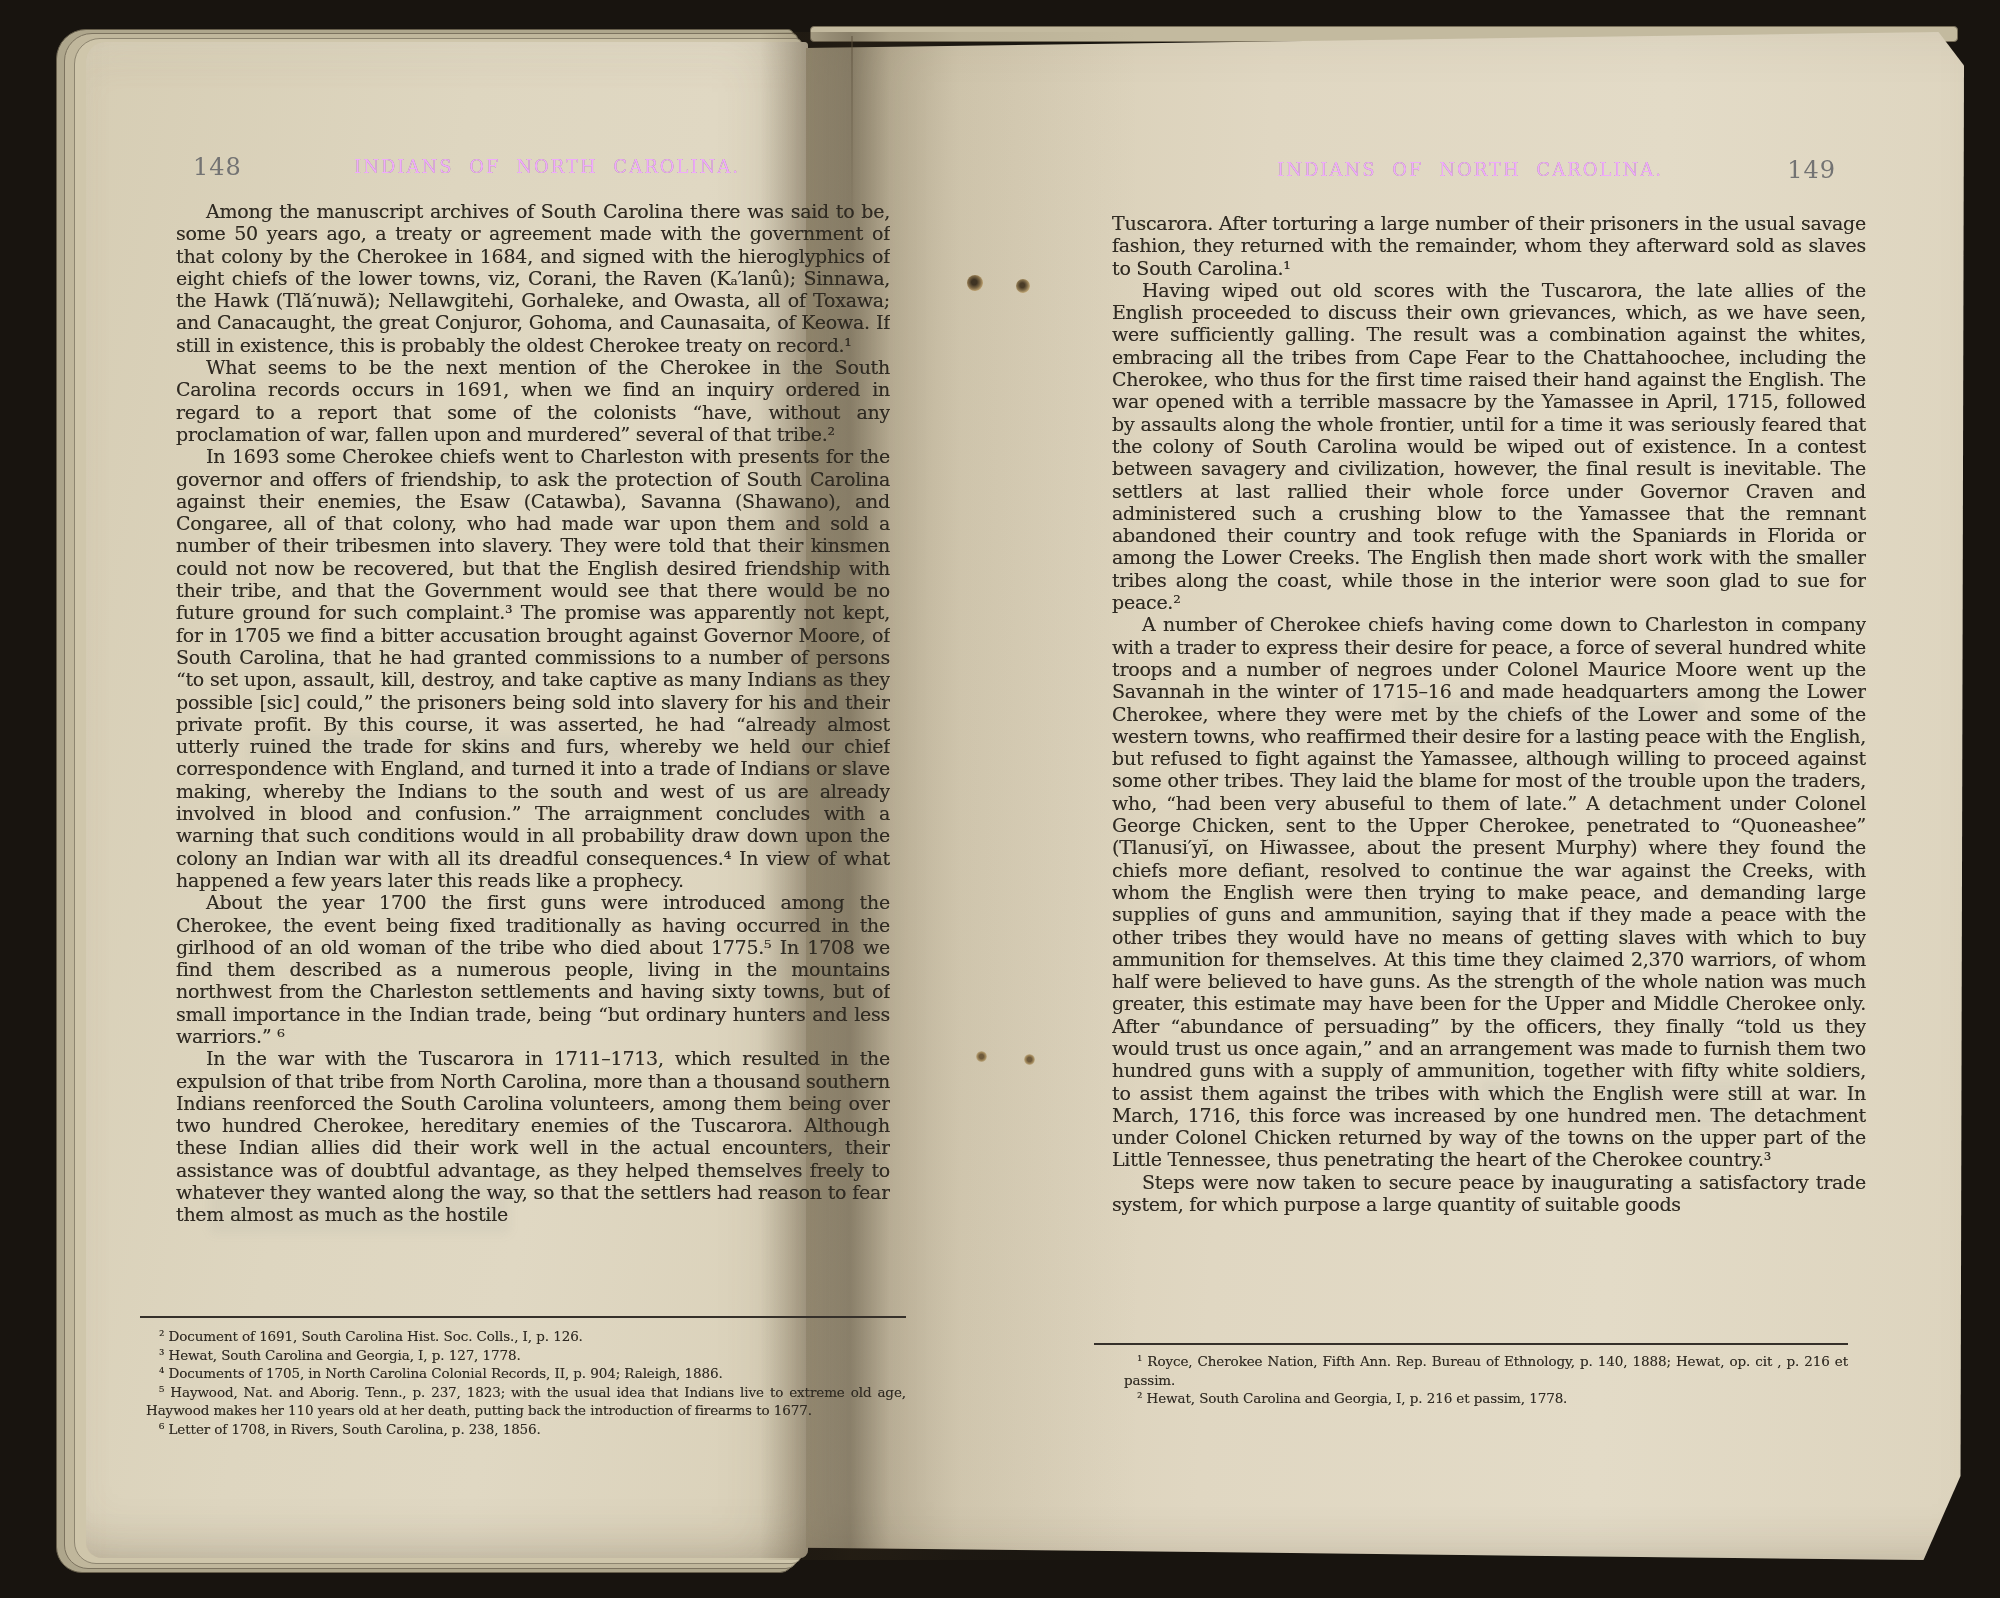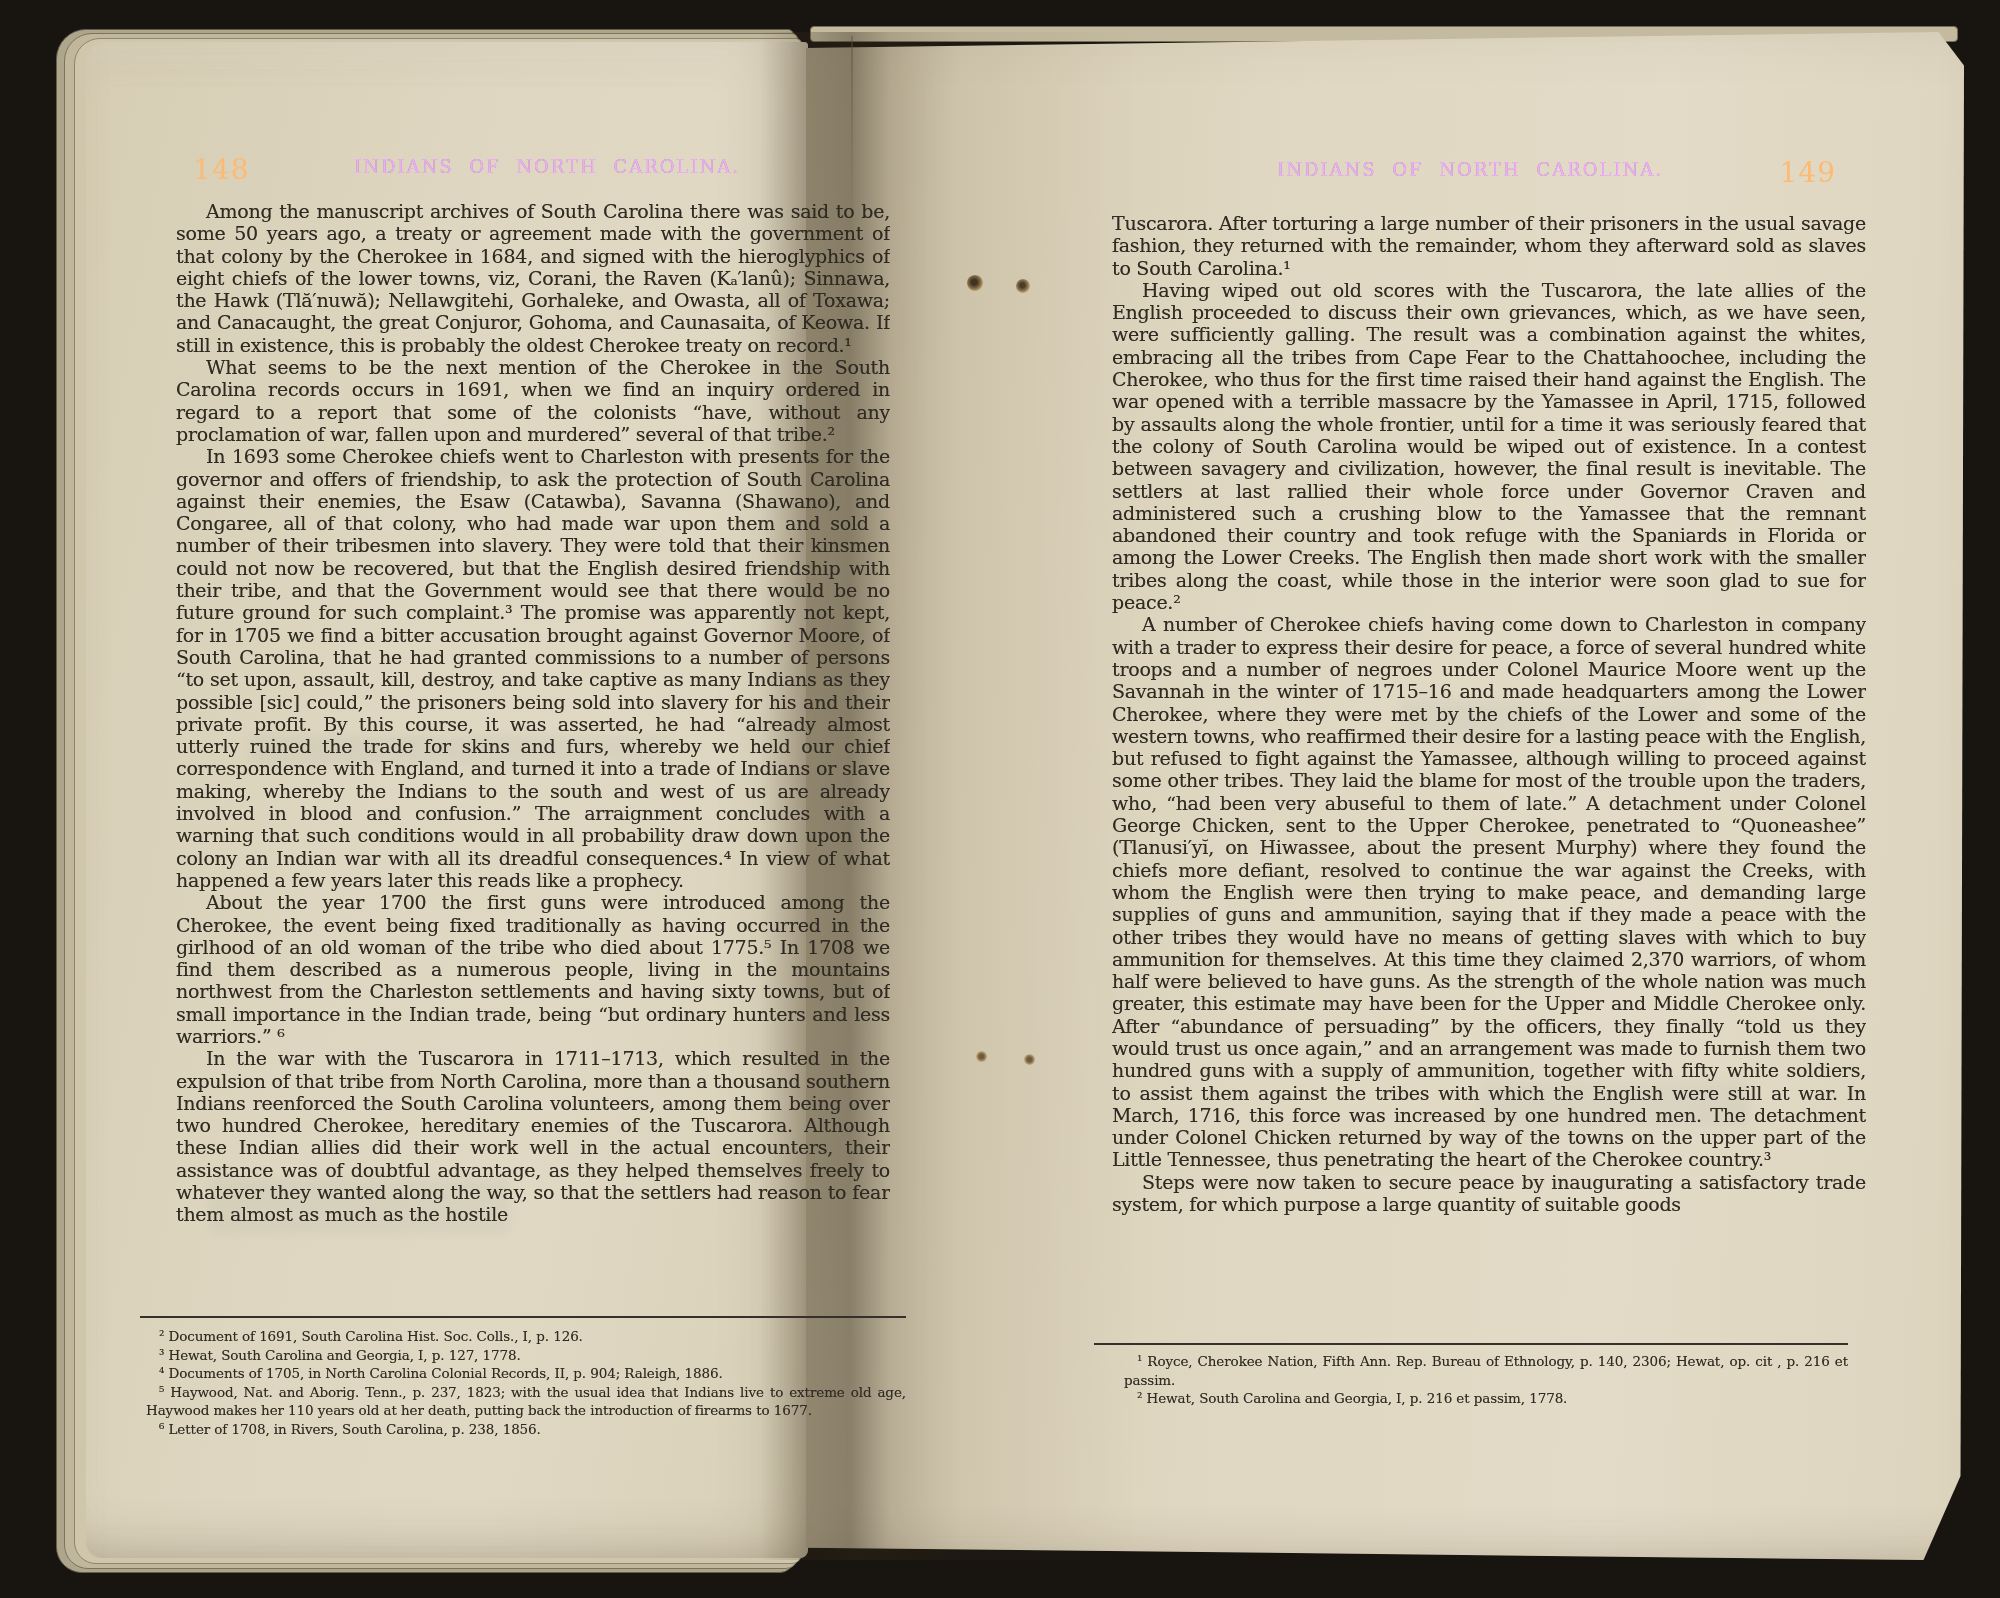--- a/index.html
+++ b/index.html
@@ -44,21 +44,21 @@
   .smudge{position:absolute;background:rgba(118,130,122,.07);filter:blur(5px);border-radius:6px;}
   .s1{left:250px;top:735px;width:420px;height:30px;}
   .s2{left:210px;top:1178px;width:300px;height:56px;}
   .s3{left:300px;top:455px;width:360px;height:26px;}
   .s4{left:1400px;top:700px;width:300px;height:40px;}
   .s5{left:1480px;top:1080px;width:270px;height:48px;}
   
   .hdr{position:absolute;height:34px;}
   .hdr-left{left:190px;top:156px;width:714px;}
   .hdr-right{left:1092px;top:159px;width:756px;}
-  .pagenum{position:absolute;top:-3px;font-size:28px;letter-spacing:1px;color:#fdba74;}
+  .pagenum{position:absolute;top:-3px;font-size:24px;letter-spacing:1px;color:#737373;}
   .pn-left{left:3px;}
   .pn-right{right:12px;margin-left:36px;}
   .runhead{text-align:center;font-size:18px;letter-spacing:2px;word-spacing:8px;color:#f0abfc;
            text-shadow:0 0 .5px rgba(43,39,32,.5);}
   .body{position:absolute;text-align:justify;font-size:19px;line-height:22.3px;
         letter-spacing:-0.25px;overflow:hidden;text-shadow:0 0 .5px rgba(47,42,34,.5);}
   .body-left{left:176px;top:200px;width:714px;max-height:1112px;}
   .body-right{left:1094px;top:212px;width:754px;max-height:1126px;margin-left:18px;}
   .para{margin:0;text-indent:30px;}
   .para.flush{text-indent:0;}
@@ -143,19 +143,19 @@
       <p class="para">Having wiped out old scores with the Tuscarora, the late allies of the English proceeded to discuss their own grievances, which, as we have seen, were sufficiently galling.  The result was a combination against the whites, embracing all the tribes from Cape Fear to the Chattahoochee, including the Cherokee, who thus for the first time raised their hand against the English.  The war opened with a terrible massacre by the Yamassee in April, 1715, followed by assaults along the whole frontier, until for a time it was seriously feared that the colony of South Carolina would be wiped out of existence.  In a contest between savagery and civilization, however, the final result is inevitable.  The settlers at last rallied their whole force under Governor Craven and administered such a crushing blow to the Yamassee that the remnant abandoned their country and took refuge with the Spaniards in Florida or among the Lower Creeks.  The English then made short work with the smaller tribes along the coast, while those in the interior were soon glad to sue for peace.²</p>
 
       <p class="para">A number of Cherokee chiefs having come down to Charleston in company with a trader to express their desire for peace, a force of several hundred white troops and a number of negroes under Colonel Maurice Moore went up the Savannah in the winter of 1715–16 and made headquarters among the Lower Cherokee, where they were met by the chiefs of the Lower and some of the western towns, who reaffirmed their desire for a lasting peace with the English, but refused to fight against the Yamassee, although willing to proceed against some other tribes.  They laid the blame for most of the trouble upon the traders, who, “had been very abuseful to them of late.”  A detachment under Colonel George Chicken, sent to the Upper Cherokee, penetrated to “Quoneashee” (Tlanusi′yĭ, on Hiwassee, about the present Murphy) where they found the chiefs more defiant, resolved to continue the war against the Creeks, with whom the English were then trying to make peace, and demanding large supplies of guns and ammunition, saying that if they made a peace with the other tribes they would have no means of getting slaves with which to buy ammunition for themselves.  At this time they claimed 2,370 warriors, of whom half were believed to have guns.  As the strength of the whole nation was much greater, this estimate may have been for the Upper and Middle Cherokee only.  After “abundance of persuading” by the officers, they finally “told us they would trust us once again,” and an arrangement was made to furnish them two hundred guns with a supply of ammunition, together with fifty white soldiers, to assist them against the tribes with which the English were still at war.  In March, 1716, this force was increased by one hundred men.  The detachment under Colonel Chicken returned by way of the towns on the upper part of the Little Tennessee, thus penetrating the heart of the Cherokee country.³</p>
 
       <p class="para">Steps were now taken to secure peace by inaugurating a satisfactory trade system, for which purpose a large quantity of suitable goods</p>
     </div>
 
   <div class="fnrule fnrule-right"></div>
   <div class="fnblock fn-right">
 
-      <p class="fn">¹ Royce, Cherokee Nation, Fifth Ann. Rep. Bureau of Ethnology, p. 140, 2306; Hewat, op. cit , p. 216 et passim.</p>
+      <p class="fn">¹ Royce, Cherokee Nation, Fifth Ann. Rep. Bureau of Ethnology, p. 140, 1888; Hewat, op. cit , p. 216 et passim.</p>
 
       <p class="fn">² Hewat, South Carolina and Georgia, I, p. 216 et passim, 1778.</p>
 
     </div>
 
 </div>
 
 </body></html>

